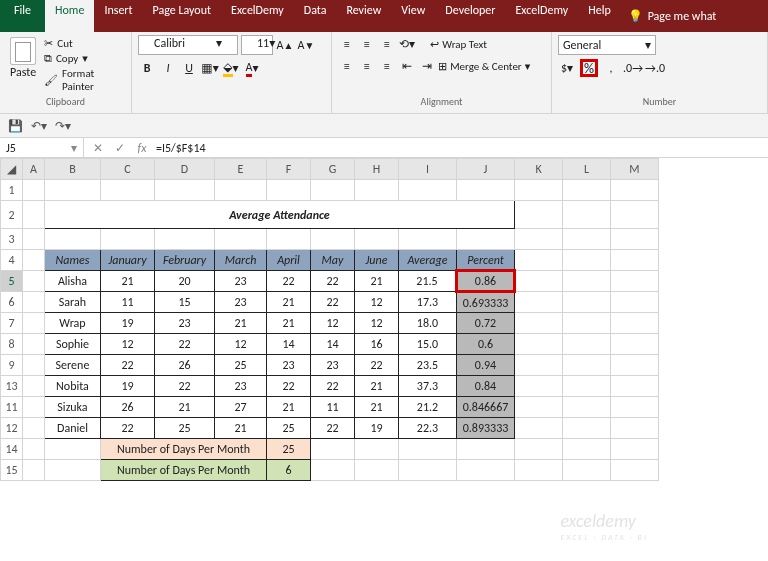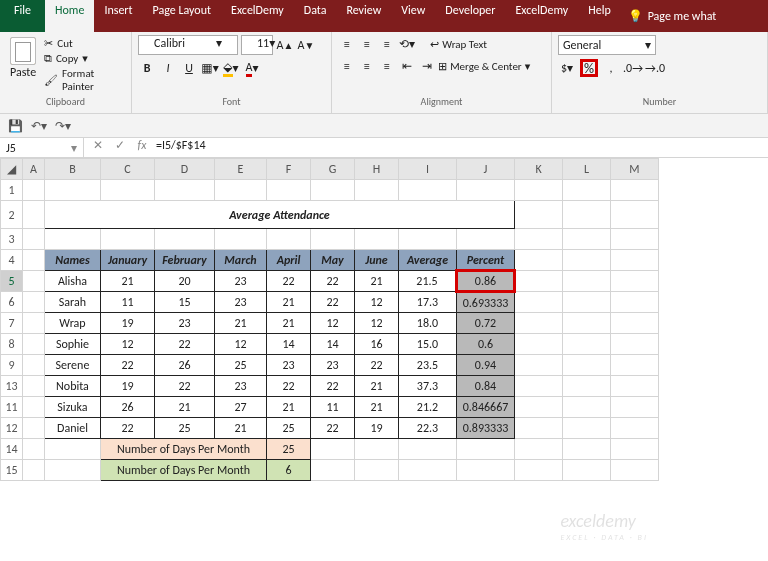--- a/index.html
+++ b/index.html
@@ -30,35 +30,35 @@
 .uline{text-decoration:underline}
 .aligngroup{width:220px}
 .aligntop{display:flex;gap:2px;margin-bottom:4px;align-items:center}
 .wrap{display:flex;align-items:center;gap:3px;font-size:11px;cursor:pointer}
 .numgroup{flex:1}
 .numtop{display:flex;margin-bottom:4px}
 .numfmt{border:1px solid #ababab;background:#fff;height:20px;width:98px;display:flex;align-items:center;padding:0 4px;font-size:12px}
 .numbot{display:flex;gap:4px;align-items:center}
 .pct{border:3px solid #d40000;padding:1px 3px;font-size:14px}
 .qat{background:#f3f3f3;height:24px;display:flex;align-items:center;gap:8px;padding:0 8px;border-bottom:1px solid #d4d4d4}
-.cellref{background:#fff;height:20px;display:flex;align-items:flex-start;border-bottom:1px solid #d4d4d4}
+.cellref{background:#fff;height:20px;display:flex;align-items:center;border-bottom:1px solid #d4d4d4}
 .namebox{width:84px;border-right:1px solid #d4d4d4;padding:0 6px;font-size:12px;display:flex;align-items:center;justify-content:space-between;height:100%}
 .fxbar{display:flex;align-items:center;gap:6px;padding:0 6px;flex:1}
 .fxbar .btn{color:#888;cursor:pointer;width:16px;text-align:center}
 .grid{position:relative;overflow:auto;height:392px;background:#fff}
 table.sheet{border-collapse:collapse;table-layout:fixed}
 table.sheet th,table.sheet td{border:1px solid #d4d4d4;height:21px;font-size:12px;text-align:center;background:#fff}
 table.sheet th{background:#e6e6e6;color:#555;font-weight:normal}
 .rowh{width:22px;background:#e6e6e6;color:#555}
 th.sel,td.rowh.sel{background:#d0d0d0;color:#0c6b3d}
 .colA{width:22px}.colB{width:56px}.colC{width:54px}.colD{width:60px}.colE{width:52px}
 .colF{width:44px}.colG{width:44px}.colH{width:44px}.colI{width:58px}.colJ{width:58px}
 .colK{width:48px}.colL{width:48px}.colM{width:48px}
 .title2{background:linear-gradient(#b7b7b7,#a8a8a8);font-style:italic;font-weight:bold;font-size:14px;border:1px solid #222!important}
-.hdr{background:#8ea3bd!important;font-style:italic;font-weight:bold;border:1px solid #222!important}
+.hdr{background:#8ea3bd!important;font-style:italic;font-weight:normal;border:1px solid #222!important}
 .bd{border:1px solid #222!important}
 .gray{background:#b9b9b9!important;border:1px solid #222!important}
 .selcol{border:3px solid #d40000!important}
 .peach{background:#fbe0ce!important}
 .green{background:#d0e3b4!important}
 .watermark{position:absolute;bottom:8px;right:120px;font-size:18px;color:rgba(0,0,0,0.12);font-style:italic;pointer-events:none}
 .watermark small{display:block;font-size:8px;letter-spacing:2px;text-align:center}
 </style>
 </head>
 <body>
@@ -123,21 +123,20 @@
       </div>
       <div class="fontrow">
         <div class="sq bold">B</div>
         <div class="sq ital">I</div>
         <div class="sq uline">U</div>
         <div class="sq">▦▾</div>
         <div class="sq"><span style="border-bottom:3px solid #ffc000">⬙</span>▾</div>
         <div class="sq"><span style="border-bottom:3px solid #d40000">A</span>▾</div>
       </div>
     </div>
-    <div class="grouplabel">Font</div>
   </div>
 
   <div class="group aligngroup">
     <div>
       <div class="aligntop">
         <div class="sq">≡</div>
         <div class="sq">≡</div>
         <div class="sq">≡</div>
         <div class="sq">⟲▾</div>
         <div style="width:10px"></div>

